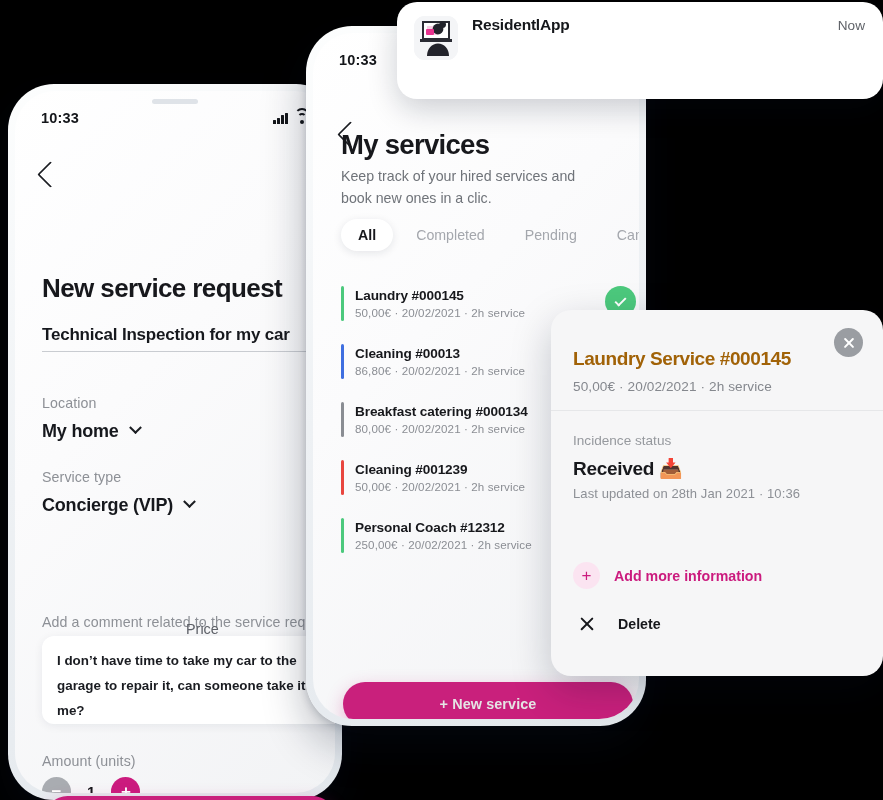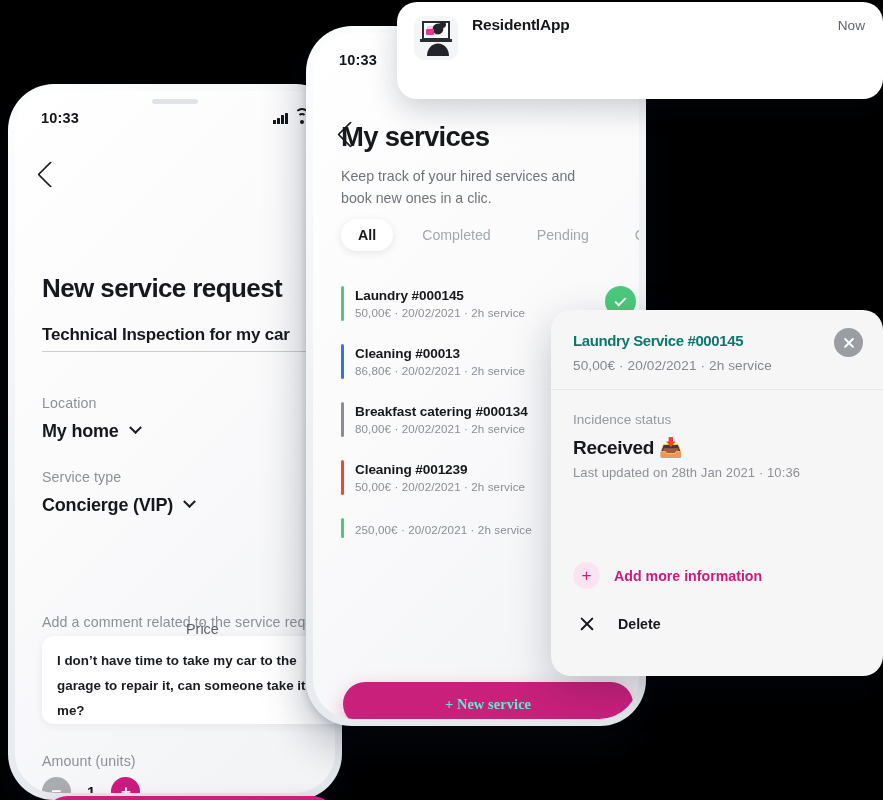--- a/index.html
+++ b/index.html
@@ -80,35 +80,34 @@
   .price-float{ position:absolute; left:171px; top:530px; font-size:14.4px; color:#5d6067; }
   .stepper{ position:absolute; left:27px; top:686px; display:flex; align-items:center; gap:16px; }
   .circbtn{ width:29px; height:29px; border-radius:50%; display:flex;
     align-items:center; justify-content:center; color:#fff; font-size:17px;
     font-weight:700; line-height:1; cursor:pointer; }
   .minus{ background:#a9acb1; }
   .plus{ background:#cb1b7e; }
   .qty{ font-size:15px; font-weight:700; color:#17181c; }
   .cta{
     position:absolute; border-radius:30px; background:#c9207c;
-    color:#5eead4; font-size:14.4px; font-weight:700; letter-spacing:.1px;
+    color:#e5e5e5; font-size:14.4px; font-weight:700; letter-spacing:.1px;
     display:flex; align-items:center; justify-content:center; cursor:pointer;
     box-shadow:0 6px 18px rgba(201,32,124,.30);
-    font-family:Liberation Serif, serif;
   }
   #p1cta{ left:37px; top:712px; width:290px; height:45px; }
 
   
   #phone2{ left:306px; top:26px; width:340px; height:700px; }
   #phone2 .backchev{ left:28px; top:92px; }
-  .p2-title{ position:absolute; top:88px; left:28px; font-size:27.5px; font-weight:700;
+  .p2-title{ position:absolute; top:96px; left:28px; font-size:27.5px; font-weight:700;
     color:#17181c; letter-spacing:-.7px; }
   .p2-sub{ position:absolute; top:132px; left:28px; width:262px; font-size:14.2px;
     color:#6f7379; line-height:1.55; }
-  .tabs{ position:absolute; top:186px; left:28px; right:8px; display:flex; gap:12px; }
+  .tabs{ position:absolute; top:186px; left:28px; right:8px; display:flex; gap:6px; }
   .tab{ font-size:14.2px; color:#a4a7ad; padding:8px 17px; border-radius:22px; cursor:pointer; white-space:nowrap; }
   .tab.active{ background:#fff; color:#17181c; font-weight:700;
     box-shadow:0 2px 9px rgba(20,30,50,.10); }
   .svc-list{ position:absolute; top:234px; left:28px; right:20px; }
   .svc{ position:relative; padding:5px 0 5px 14px; margin-bottom:17px;margin-top:16px; }
   .svc .bar{ position:absolute; left:0; top:3px; bottom:3px; width:3px; border-radius:2px; }
   .svc .nm{ font-size:13.6px; font-weight:700; color:#17181c; letter-spacing:-.1px; }
   .svc .meta{ font-size:11.6px; color:#8b8e94; margin-top:3px; letter-spacing:.1px; }
   .check{ position:absolute; left:264px; top:3px; width:31px; height:31px; border-radius:50%;
     background:#4cc97d; display:flex; align-items:center; justify-content:center; }
@@ -134,21 +133,21 @@
   .notif-msg{ font-size:15.6px; color:#1b1d22; line-height:1.33; margin-top:3px; letter-spacing:-.2px; }
 
   
   .dcard{
     position:absolute; left:551px; top:310px; width:332px; height:366px;
     background:#f6f6f7; border-radius:20px 20px 20px 20px;
     box-shadow:0 14px 40px rgba(10,20,40,.22);
     overflow:hidden;
   }
   .dcard-head{ padding:22px 22px 16px 22px; border-bottom:1px solid #e6e7e9; position:relative; }
-  .dcard-title{ font-size:15px; font-weight:700; color:#0f766e; letter-spacing:-.4px; }
+  .dcard-title{ font-size:19px; font-weight:700; color:#a16207; letter-spacing:-.4px;margin-top:16px; }
   .dcard-meta{ font-size:13.6px; color:#85888e; margin-top:9px; letter-spacing:.1px; }
   .closebtn{ position:absolute; right:20px; top:18px; width:29px; height:29px;
     border-radius:50%; background:#9a9da2; cursor:pointer; }
   .closebtn:before,.closebtn:after{ content:""; position:absolute; left:50%; top:50%;
     width:13px; height:2.1px; background:#fff; border-radius:2px; }
   .closebtn:before{ transform:translate(-50%,-50%) rotate(45deg); }
   .closebtn:after{  transform:translate(-50%,-50%) rotate(-45deg); }
   .dcard-sec{ padding:22px 22px 0 22px; }
   .sec-label{ font-size:13.6px; color:#96999e; }
   .sec-status{ font-size:19px; font-weight:700; color:#17181c; margin-top:9px; letter-spacing:-.3px; }
@@ -282,20 +281,21 @@
           <div class="nm">Breakfast catering #000134</div>
           <div class="meta">80,00€  ·  20/02/2021  ·  2h service</div>
         </div>
         <div class="svc">
           <span class="bar" style="background:#E8463F"></span>
           <div class="nm">Cleaning #001239</div>
           <div class="meta">50,00€  ·  20/02/2021  ·  2h service</div>
         </div>
         <div class="svc">
           <span class="bar" style="background:#4CC97D"></span>
+          <div class="nm">Personal Coach #12312</div>
           <div class="meta">250,00€  ·  20/02/2021  ·  2h service</div>
         </div>
       </div>
 
       <div class="cta" id="p2cta">+ New service</div>
     </div>
   </div>
 
   <div class="notif">
     <div class="appicon">

